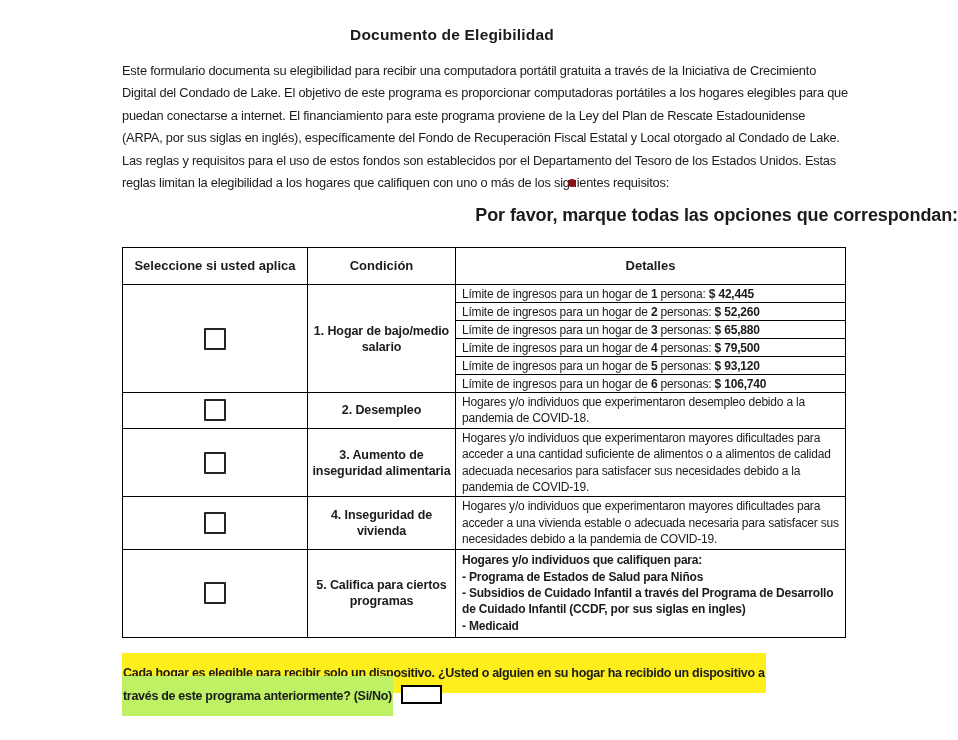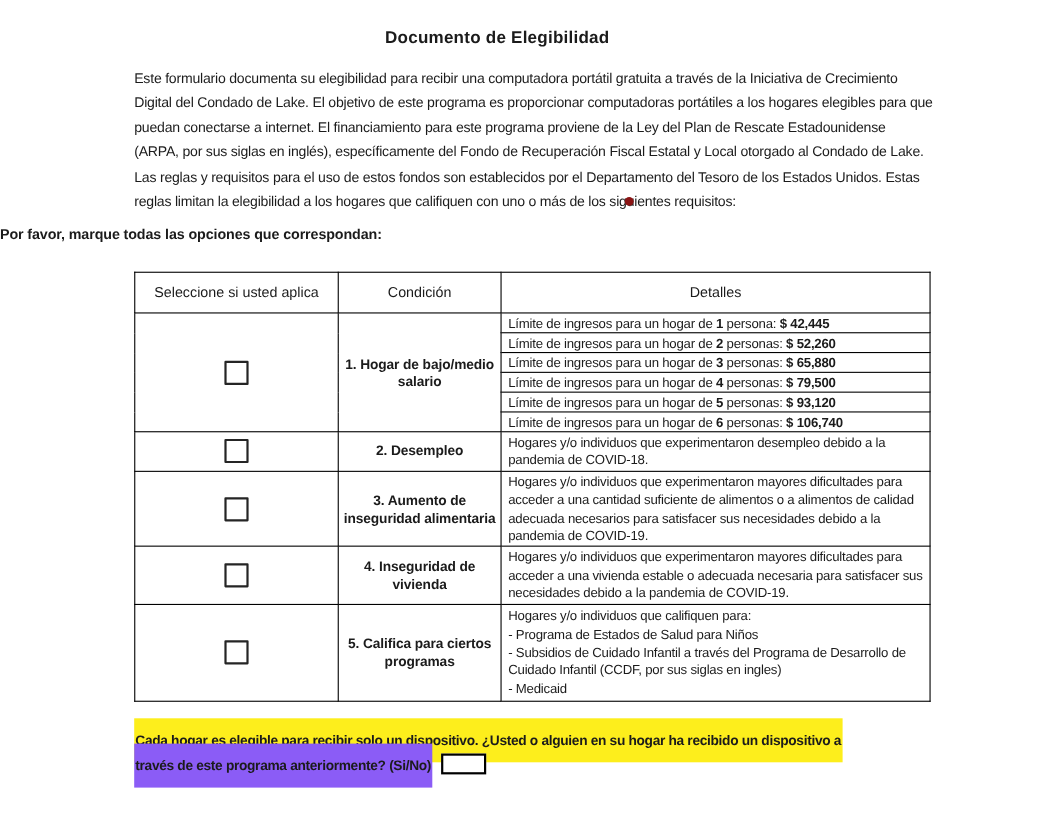--- a/index.html
+++ b/index.html
@@ -19,32 +19,32 @@
   .intro {
     position: absolute; top: 60px; left: 122px; width: 726px;
     font-size: 12.8px; letter-spacing: -0.2px; line-height: 22.4px;
   }
   .red-dot {
     position: absolute; left: 568px; top: 179px;
     width: 8px; height: 8px; border-radius: 50%;
   }
   .instruction {
     position: absolute; top: 205px; left: 0; width: 958px;
-    text-align: left; font-weight: bold; font-size: 13px;
+    text-align: right; font-weight: bold; font-size: 18px;
     letter-spacing: -0.1px;
   }
   table.elig-table {
     position: absolute; top: 247px; left: 122px; width: 723px;
     border-collapse: collapse; table-layout: fixed;
   }
   .elig-table th, .elig-table td {
     border: 1.6px solid #000000;
   }
   .elig-table th {
-    font-size: 13px; font-weight: normal; height: 37px;
+    font-size: 13px; font-weight: bold; height: 37px;
     vertical-align: middle; text-align: center;
     padding: 1px 6px; line-height: 18px; margin-left: 19px;
   }
   .chk-cell { text-align: center; vertical-align: middle; }
   .checkbox {
     width: 22px; height: 22px; border: 2px solid #252525;
     margin: 0 auto; background: #ffffff; border-radius: 1px; cursor: pointer;
   }
   .cond-cell {
     text-align: center; vertical-align: middle; font-weight: bold;
@@ -56,21 +56,21 @@
     padding: 0 2px 0 6px; vertical-align: middle; white-space: nowrap;
     overflow: hidden;
   }
   .det-cell {
     font-size: 12px; letter-spacing: -0.2px; line-height: 16.4px;
     padding: 1px 6px; vertical-align: middle;
   }
   tr.r2 .det-cell { height: 33px; }
   tr.r3 .det-cell { height: 67px; }
   tr.r4 .det-cell { height: 50px; }
-  tr.r5 .det-cell { height: 88px; }
+  tr.r5 .det-cell { height: 88px; font-weight: bold; }
   .footer-q {
     position: absolute; top: 662px; left: 122px; width: 732px;
     font-weight: bold; font-size: 12.5px; letter-spacing: -0.3px;
     line-height: 23px;
   }
   .hl { padding: 13px 1px; }
   .answer-box {
     display: inline-block; width: 41px; height: 19px;
     border: 2px solid #000000; background: #ffffff;
     vertical-align: -4px; margin-left: 8px; cursor: text;
@@ -188,14 +188,14 @@
         <div>- Programa de Estados de Salud para Niños</div>
         <div>- Subsidios de Cuidado Infantil a través del Programa de Desarrollo de Cuidado Infantil (CCDF, por sus siglas en ingles)</div>
         <div>- Medicaid</div>
       </td>
     </tr>
   </tbody>
 </table>
 
 <div class="footer-q">
   <span class="hl" style="background-color: rgb(253, 238, 28);">Cada hogar es elegible para recibir solo un dispositivo. ¿Usted o alguien en su hogar ha recibido un dispositivo a</span><br>
-  <span class="hl" style="background-color: #8b5cf6;">través de este programa anteriormente? (Si/No)</span><span class="answer-box"></span>
+  <span class="hl" style="background-color: #bef264;">través de este programa anteriormente? (Si/No)</span><span class="answer-box"></span>
 </div>
 
 </body></html>

